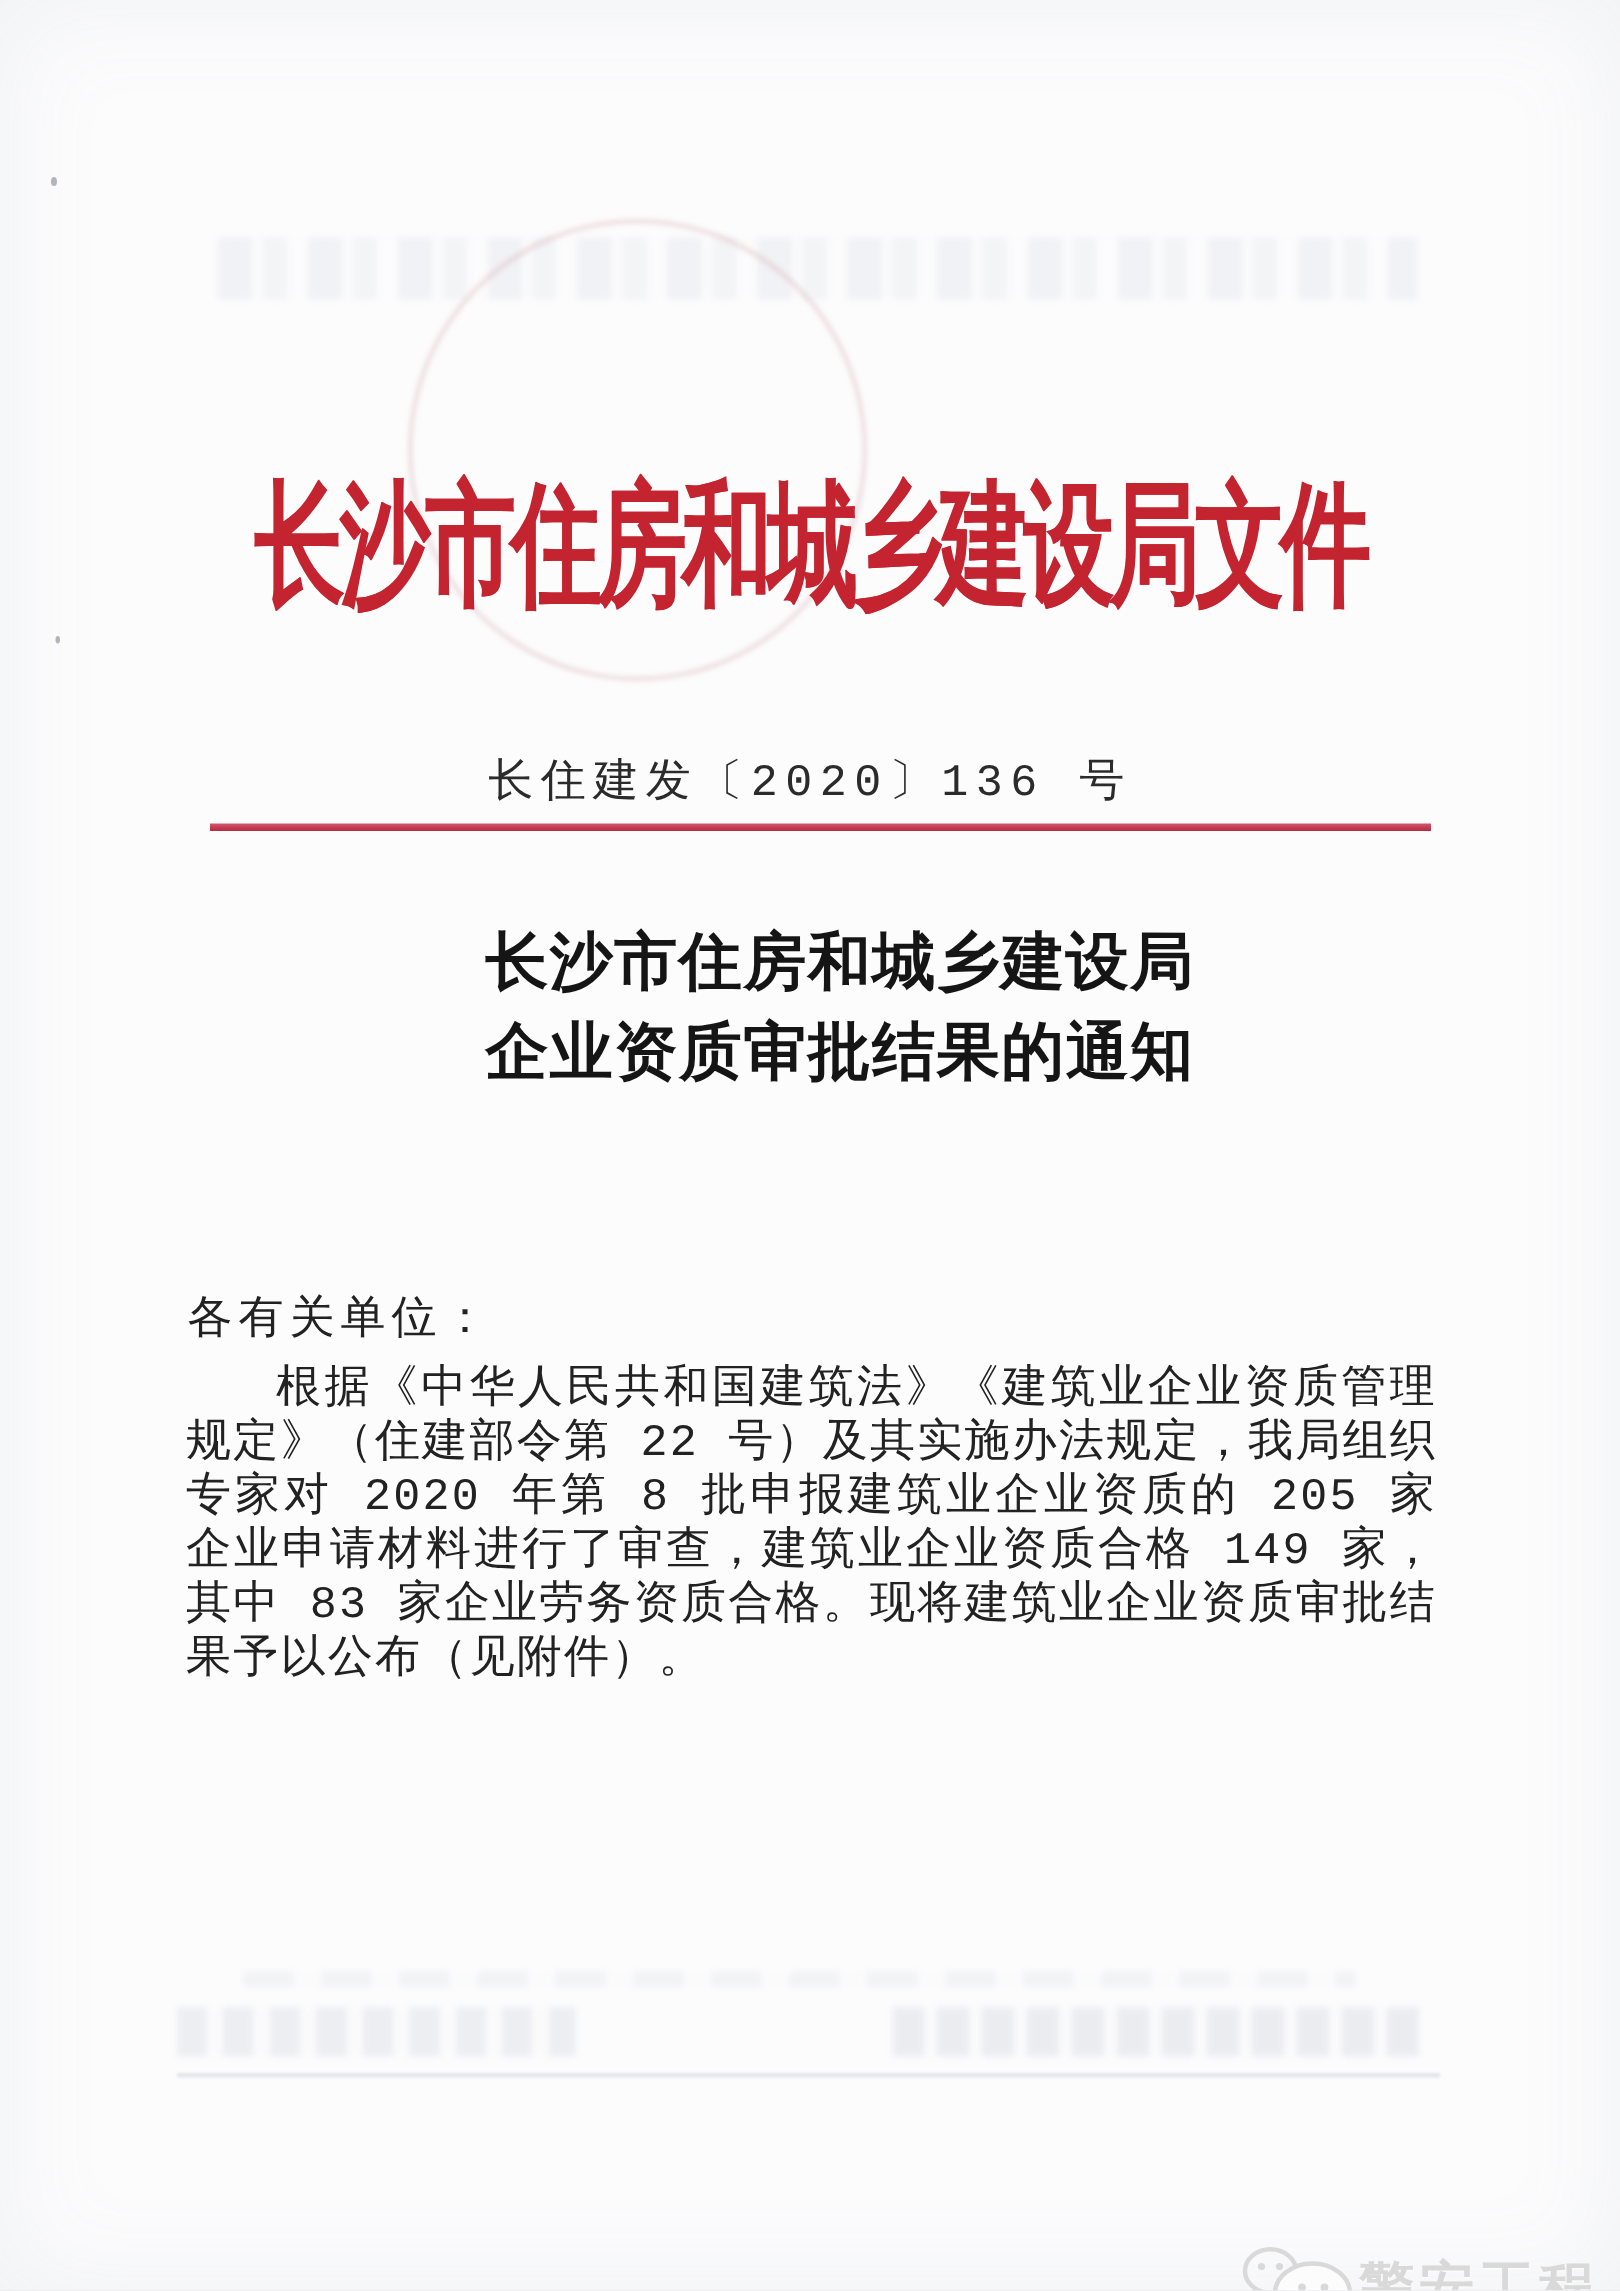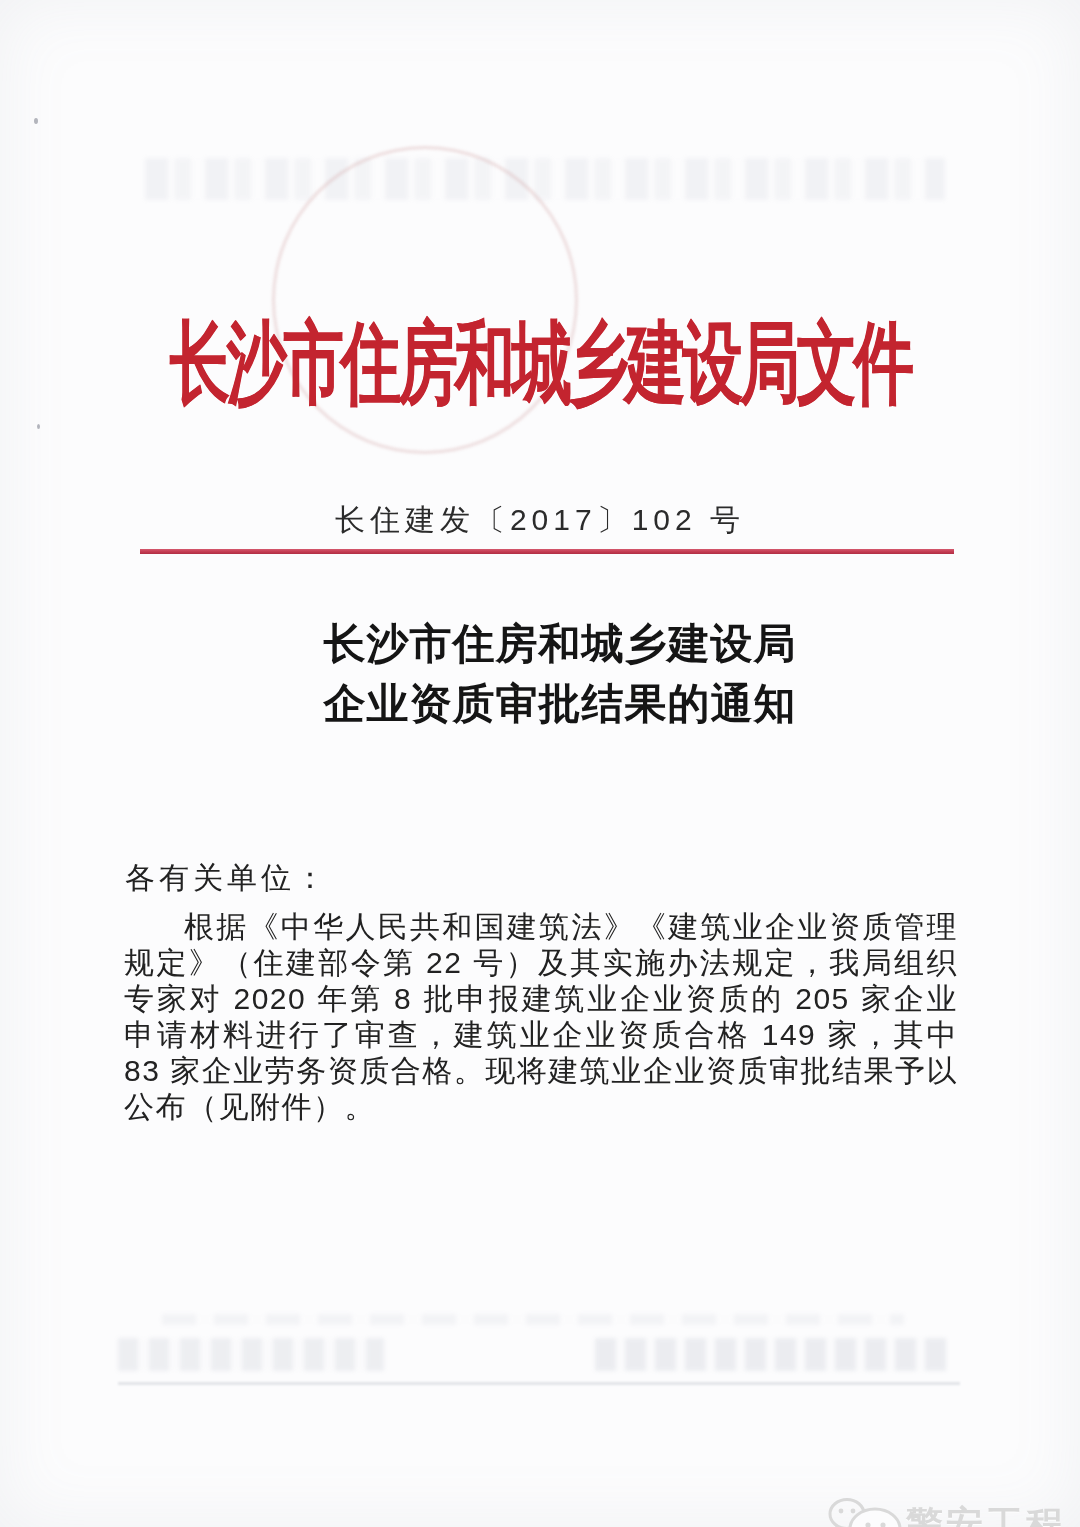--- a/index.html
+++ b/index.html
@@ -10,21 +10,21 @@
     --body-black:#222222;
     --watermark-gray:#d9d9d9;
   }
   html,body{margin:0;padding:0;background:#e8e8ea;}
   .page{
     position:relative;
     width:1080px;height:1527px;
     margin:0 auto;
     background:#fcfcfd;
     overflow:hidden;
-    font-family:Liberation Sans, sans-serif;
+    font-family:Liberation Mono, monospace;
     box-shadow:inset 0 0 70px rgba(140,145,160,0.10);
   }
 
   
   .bleed{position:absolute;filter:blur(2.2px);pointer-events:none;}
   .bleed-top{
     left:145px;top:158px;width:800px;height:42px;
     background:repeating-linear-gradient(90deg,
       rgba(172,178,194,0.34) 0 23px, rgba(172,178,194,0.05) 23px 30px,
       rgba(172,178,194,0.28) 30px 46px, rgba(172,178,194,0.02) 46px 60px);
@@ -142,21 +142,21 @@
 
 <div class="page">
 
   <div class="bleed bleed-top"></div>
   <div class="seal-arc"></div>
   <div class="speck speck-1"></div>
   <div class="speck speck-2"></div>
 
   <h1 class="banner"><span class="stretch">长沙市住房和城乡建设局文件</span></h1>
 
-  <div class="doc-number">长住建发〔2017〕102 号</div>
+  <div class="doc-number">长住建发〔2020〕136 号</div>
   <div class="red-rule"></div>
 
   <div class="doc-title">
     <div>长沙市住房和城乡建设局</div>
     <div>企业资质审批结果的通知</div>
   </div>
 
   <div class="salutation">各有关单位：</div>
   <p class="body-para">根据《中华人民共和国建筑法》《建筑业企业资质管理规定》（住建部令第 22 号）及其实施办法规定，我局组织专家对 2020 年第 8 批申报建筑业企业资质的 205 家企业申请材料进行了审查，建筑业企业资质合格 149 家，其中 83 家企业劳务资质合格。现将建筑业企业资质审批结果予以公布（见附件）。</p>
 

